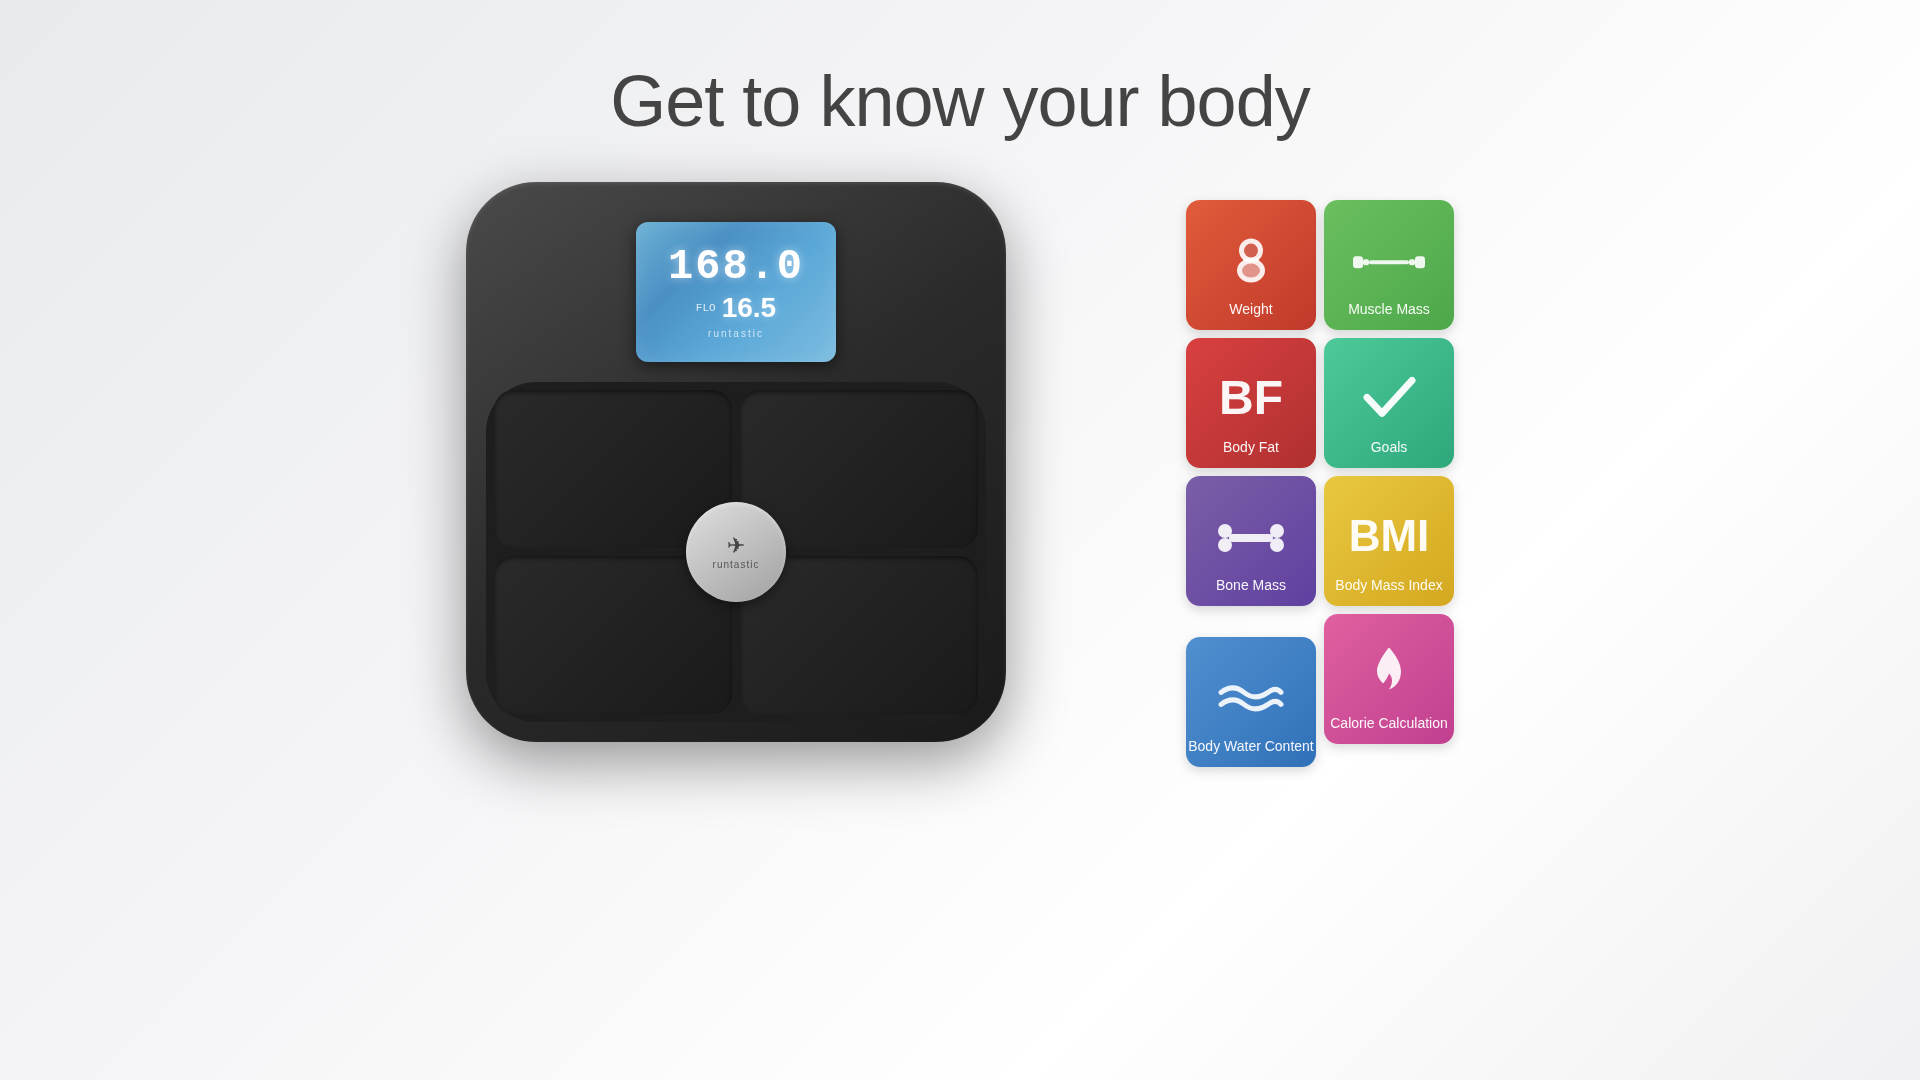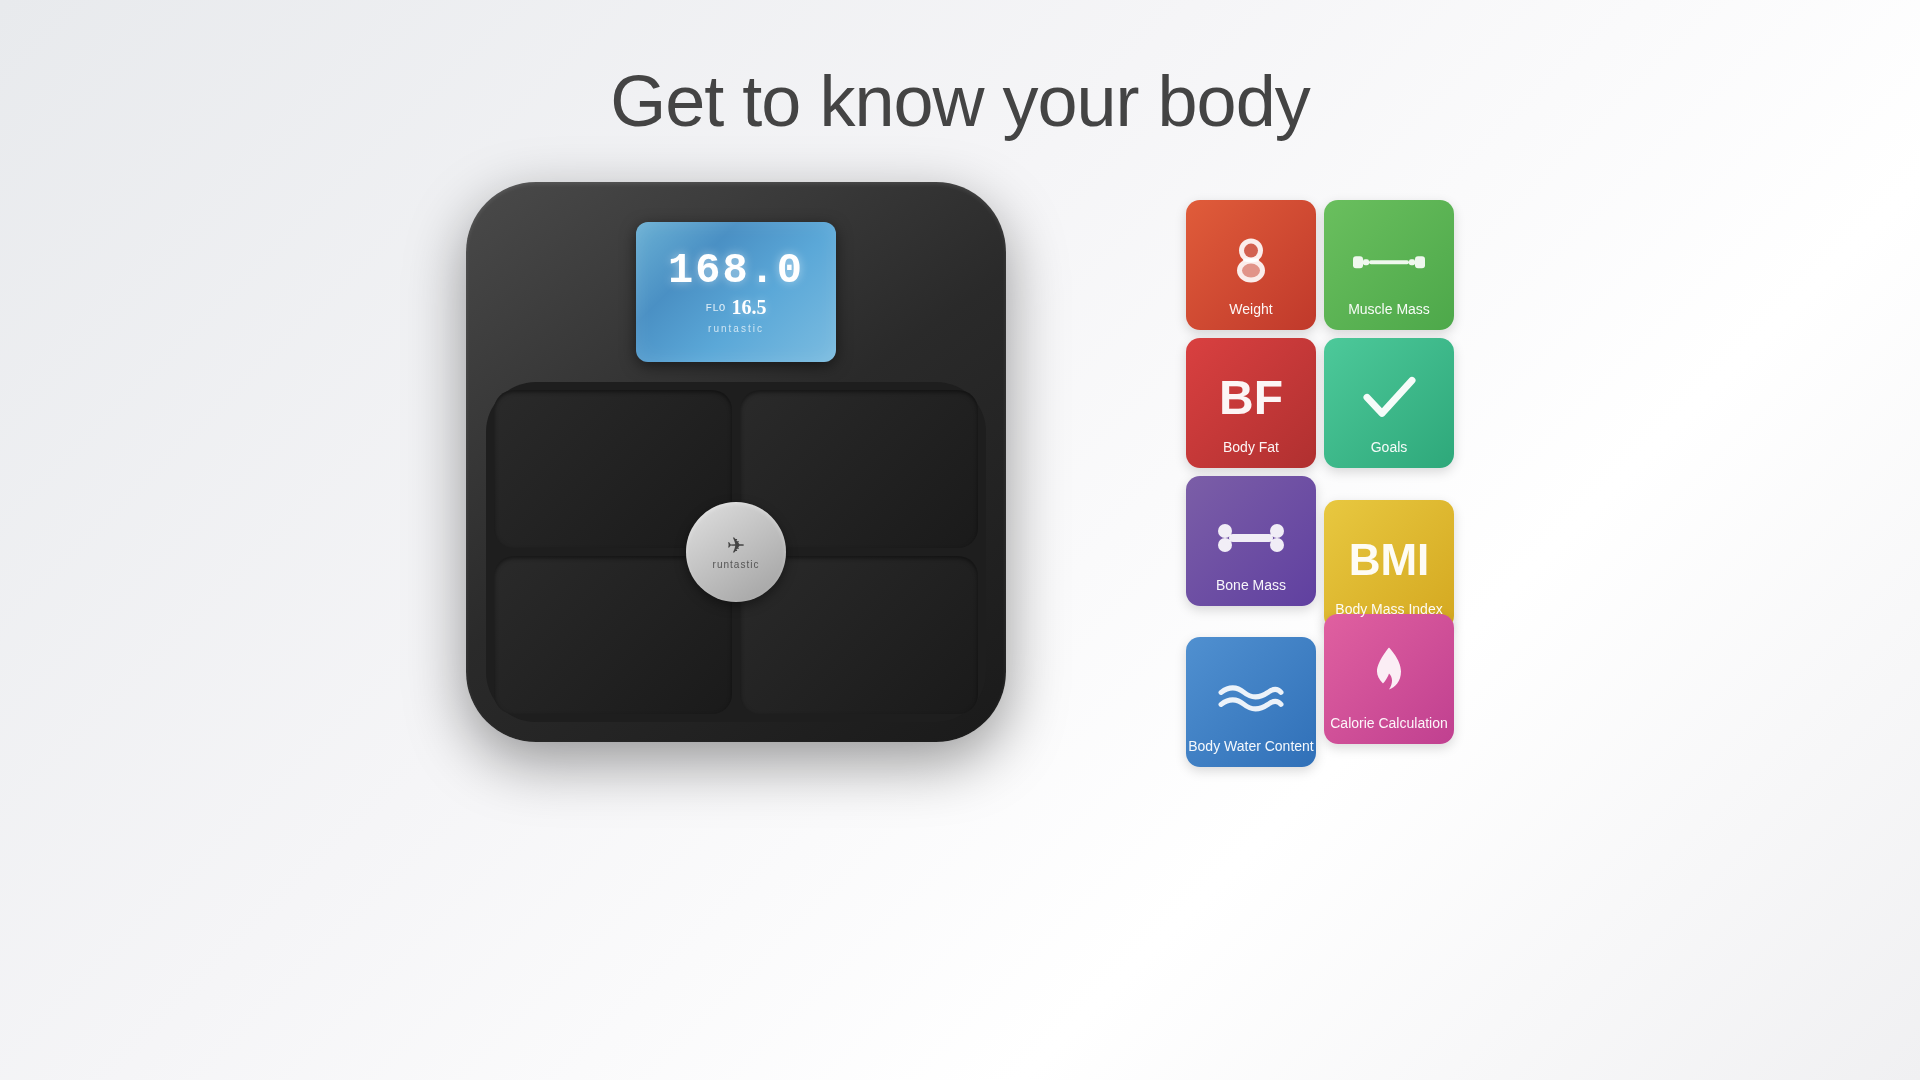--- a/index.html
+++ b/index.html
@@ -87,24 +87,24 @@
       justify-content: space-between;
     }
 
     .display-sub-label {
       font-size: 11px;
       color: rgba(255,255,255,0.8);
       font-family: 'Courier New', monospace;
     }
 
     .display-sub {
-      font-size: 20px;
+      font-size: 28px;
       font-weight: 700;
       color: #fff;
-      font-family: Liberation Serif, serif;
+      font-family: Liberation Sans, sans-serif;
       text-shadow: 0 0 8px rgba(255,255,255,0.4);
     }
 
     .display-brand {
       font-size: 10px;
       color: rgba(255,255,255,0.7);
       letter-spacing: 2px;
       margin-top: 4px;
     }
 
@@ -192,21 +192,21 @@
       line-height: 1.2;
       z-index: 1;
     }
 
     
     .tile-weight { background: linear-gradient(135deg, #e05c3a, #c0392b); }
     .tile-bodyfat { background: linear-gradient(135deg, #d94040, #b03030); }
     .tile-muscle { background: linear-gradient(135deg, #6abf5e, #4da84a); }
     .tile-goals { background: linear-gradient(135deg, #4dc99a, #2ea87a); }
     .tile-bone { background: linear-gradient(135deg, #7b5ea7, #6040a0); }
-    .tile-bmi { background: linear-gradient(135deg, #e8c840, #d4a820); margin-top: 24px; }
+    .tile-bmi { background: linear-gradient(135deg, #e8c840, #d4a820); }
     .tile-water { background: linear-gradient(135deg, #5090d0, #3070b8); margin-top: 23px; }
     .tile-calorie { background: linear-gradient(135deg, #e060a0, #c04090); }
 
     
     .tile-bf-text {
       font-size: 48px;
       font-weight: 700;
       color: rgba(255,255,255,0.95);
       position: absolute;
       top: 50%;

